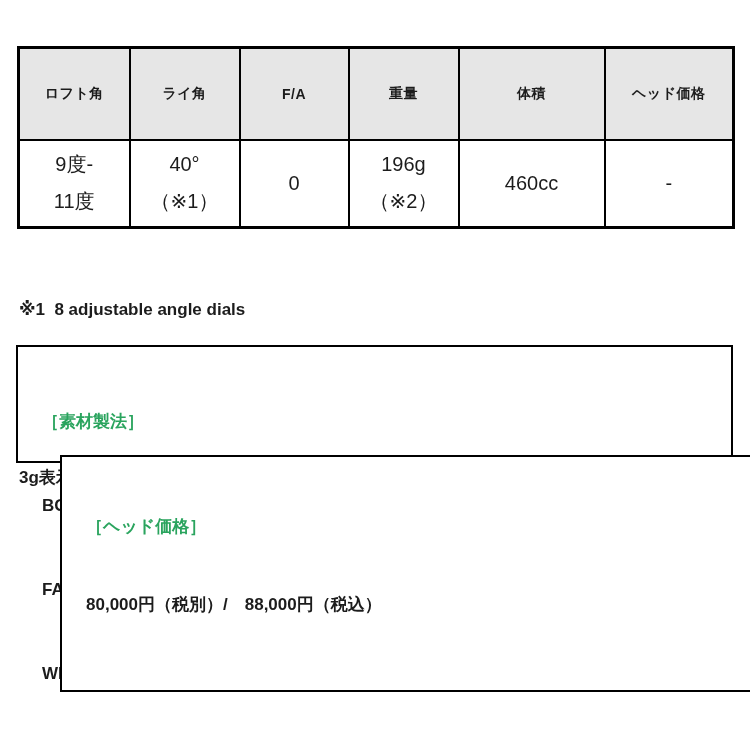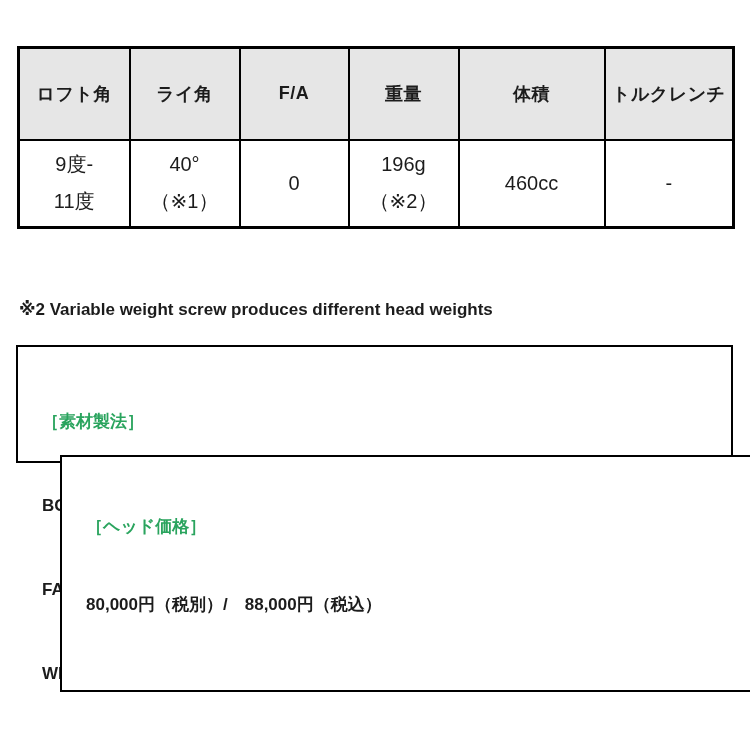--- a/index.html
+++ b/index.html
@@ -5,21 +5,21 @@
   * { margin:0; padding:0; box-sizing:border-box; }
   html,body { width:750px; height:750px; background:#ffffff;
     font-family:"Liberation Sans","DejaVu Sans",sans-serif; color:#1c1c1c; }
   .page { position:relative; width:750px; height:750px; overflow:hidden; }
 
   
   table.spec { border-collapse:collapse; table-layout:fixed;
     position:absolute; left:17px; top:46px; width:715px;
     border:3px solid #000; text-align:center; }
   table.spec th { background:#e6e6e6; border:2px solid #000;
-    height:92px; font-size:18px; font-weight:bold; letter-spacing:.5px; }
+    height:92px; font-size:14px; font-weight:bold; letter-spacing:.5px; }
   table.spec td { background:#ffffff; border:2px solid #000;
     height:88px; font-size:20px; font-weight:400; vertical-align:middle; }
   td .cell-line { display:block; line-height:37px; }
 
   
   .notes { position:absolute; left:19px; top:240px; width:715px;
     font-size:17px; font-weight:bold; line-height:28px; white-space:pre-wrap; }
 
   
   .infobox { position:absolute; left:16px; width:717px;
@@ -44,21 +44,21 @@
         <col style="width:146px">
         <col style="width:129px">
     </colgroup>
     <thead>
       <tr>
         <th>ロフト角</th>
         <th>ライ角</th>
         <th>F/A</th>
         <th>重量</th>
         <th>体積</th>
-        <th>トルクレンチ</th>
+        <th>ヘッド価格</th>
       </tr>
     </thead>
     <tbody>
       <tr>
         <td>
           <span class="cell-line">9度-</span>
           <span class="cell-line">11度</span>
         </td>
         <td>
           <span class="cell-line">40°</span>
@@ -75,20 +75,21 @@
           <span class="cell-line">460cc</span>
         </td>
         <td>
           <span class="cell-line">-</span>
         </td>
       </tr>
     </tbody>
   </table>
 
   <div class="notes">
+    <div>※1  8 adjustable angle dials</div>
     <div>※2 Variable weight screw produces different head weights</div>
     <div>3g表示（3.7g）5g表示（5.7g） 7g（7.7g） 9g（9.7g）</div>
   </div>
 
   <div class="infobox box-material">
     <div class="green-label">［素材製法］</div>
     <div>BODY：8-1-1Ti精密鋳造／STAINLESS WEIGHT</div>
     <div>FACE：DAT55G精密鍛造カップフェース／マイクロレーザーミーリング</div>
     <div>WEIGHT SCREW：5g表示（5.7g）標準装着</div>
   </div>

